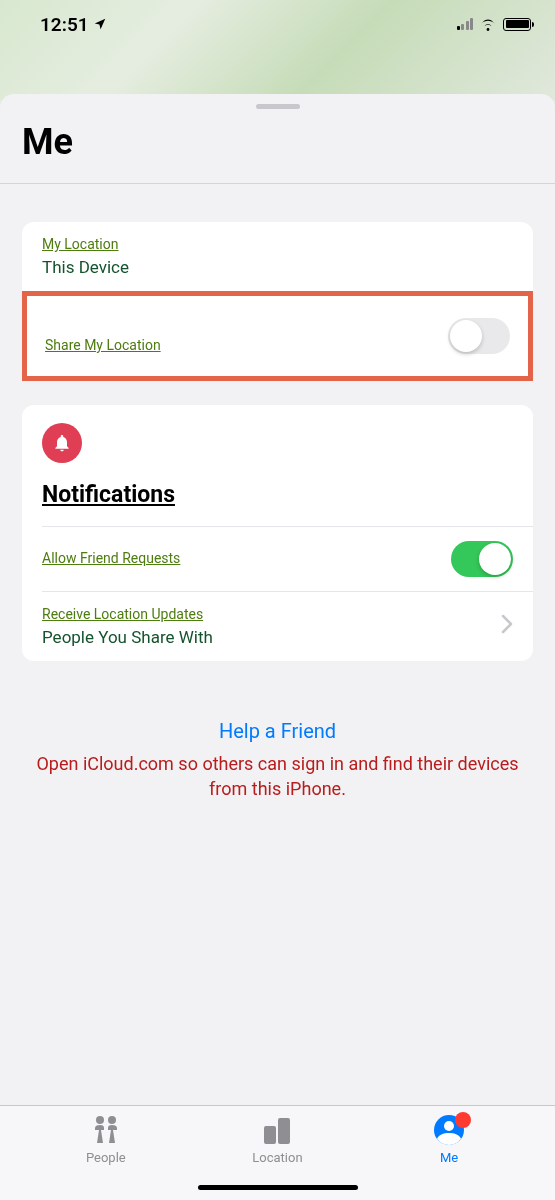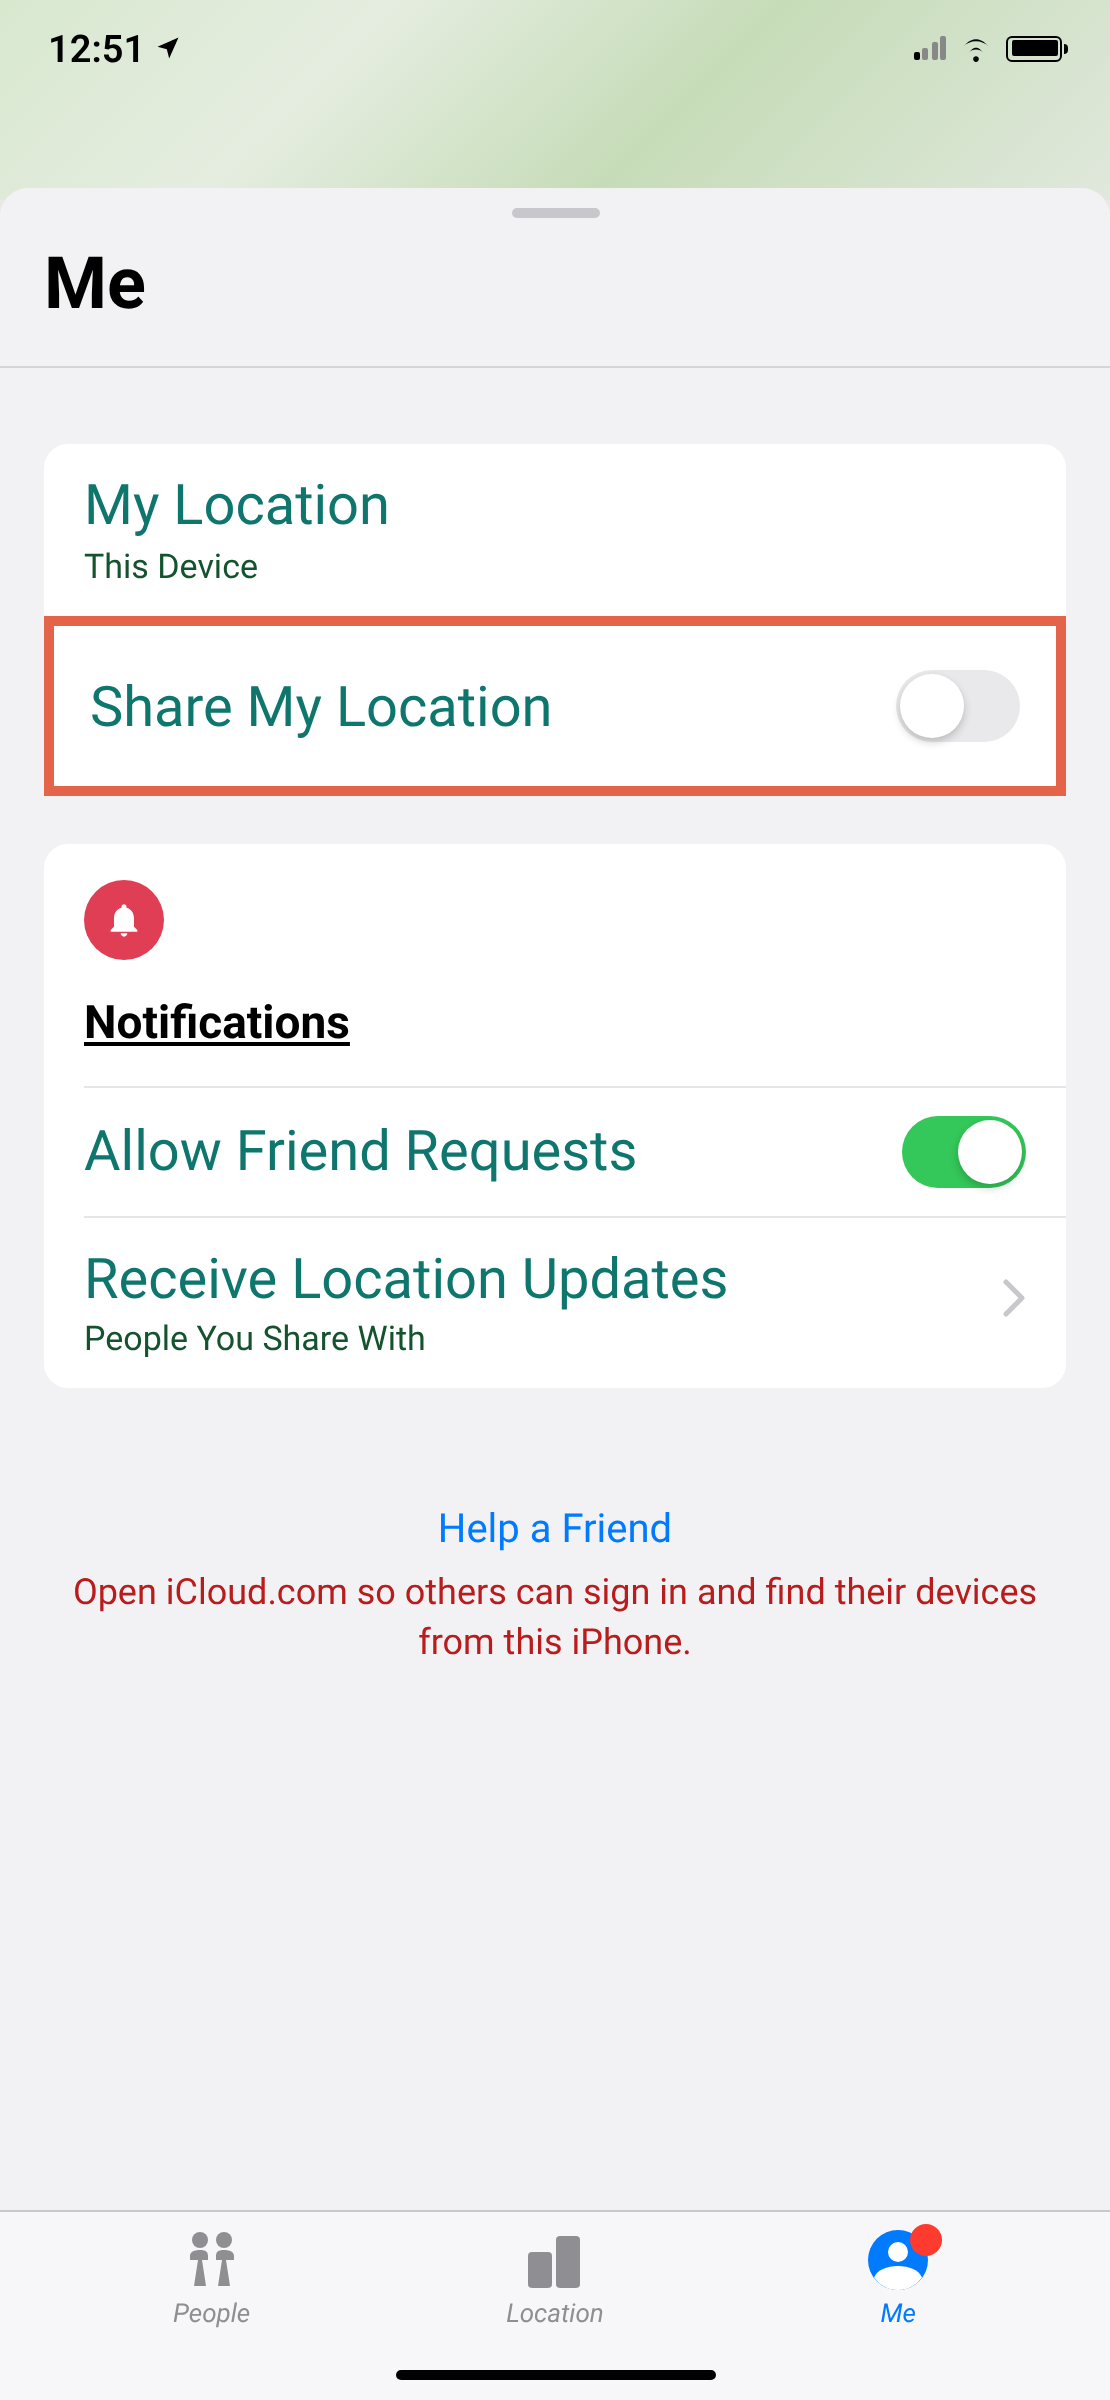--- a/index.html
+++ b/index.html
@@ -19,21 +19,21 @@
       position: absolute;
       top: 0;
       left: 0;
       right: 0;
       height: 100px;
       background: linear-gradient(135deg, #d8e8cf 0%, #e5ede0 30%, #c6dcb8 60%, #e0e8dc 100%);
     }
     .status-bar {
       position: absolute;
       top: 0;
-      left: 0;
+      left: 16px;
       right: 0;
       height: 48px;
       display: flex;
       justify-content: space-between;
       align-items: center;
       padding: 0 24px;
       z-index: 10;
     }
     .status-left {
       display: flex;
@@ -139,23 +139,24 @@
       min-height: 62px;
       position: relative;
     }
     .row-texts {
       display: flex;
       flex-direction: column;
       min-width: 0;
       flex: 1;
     }
     .row-title {
-      font-size: 28px;
-      color: #0f766e;
+      font-size: 14px;
+      color: #4d7c0f;
       line-height: 1.2;
+      text-decoration: underline;
     }
     .row-sub {
       font-size: 17px;
       color: #14532d;
       margin-top: 4px;
     }
     .inner-divider {
       height: 1px;
       background: #e5e5ea;
       margin-left: 20px;
@@ -241,21 +242,20 @@
       justify-content: space-around;
       padding: 8px 20px 0;
     }
     .tab {
       display: flex;
       flex-direction: column;
       align-items: center;
       gap: 4px;
       width: 100px;
       position: relative;
-      font-style: italic;
     }
     .tab-label {
       font-size: 13px;
       color: #8e8e93;
     }
     .tab.active .tab-label {
       color: #007aff;
     }
     .tab-icon {
       height: 32px;

